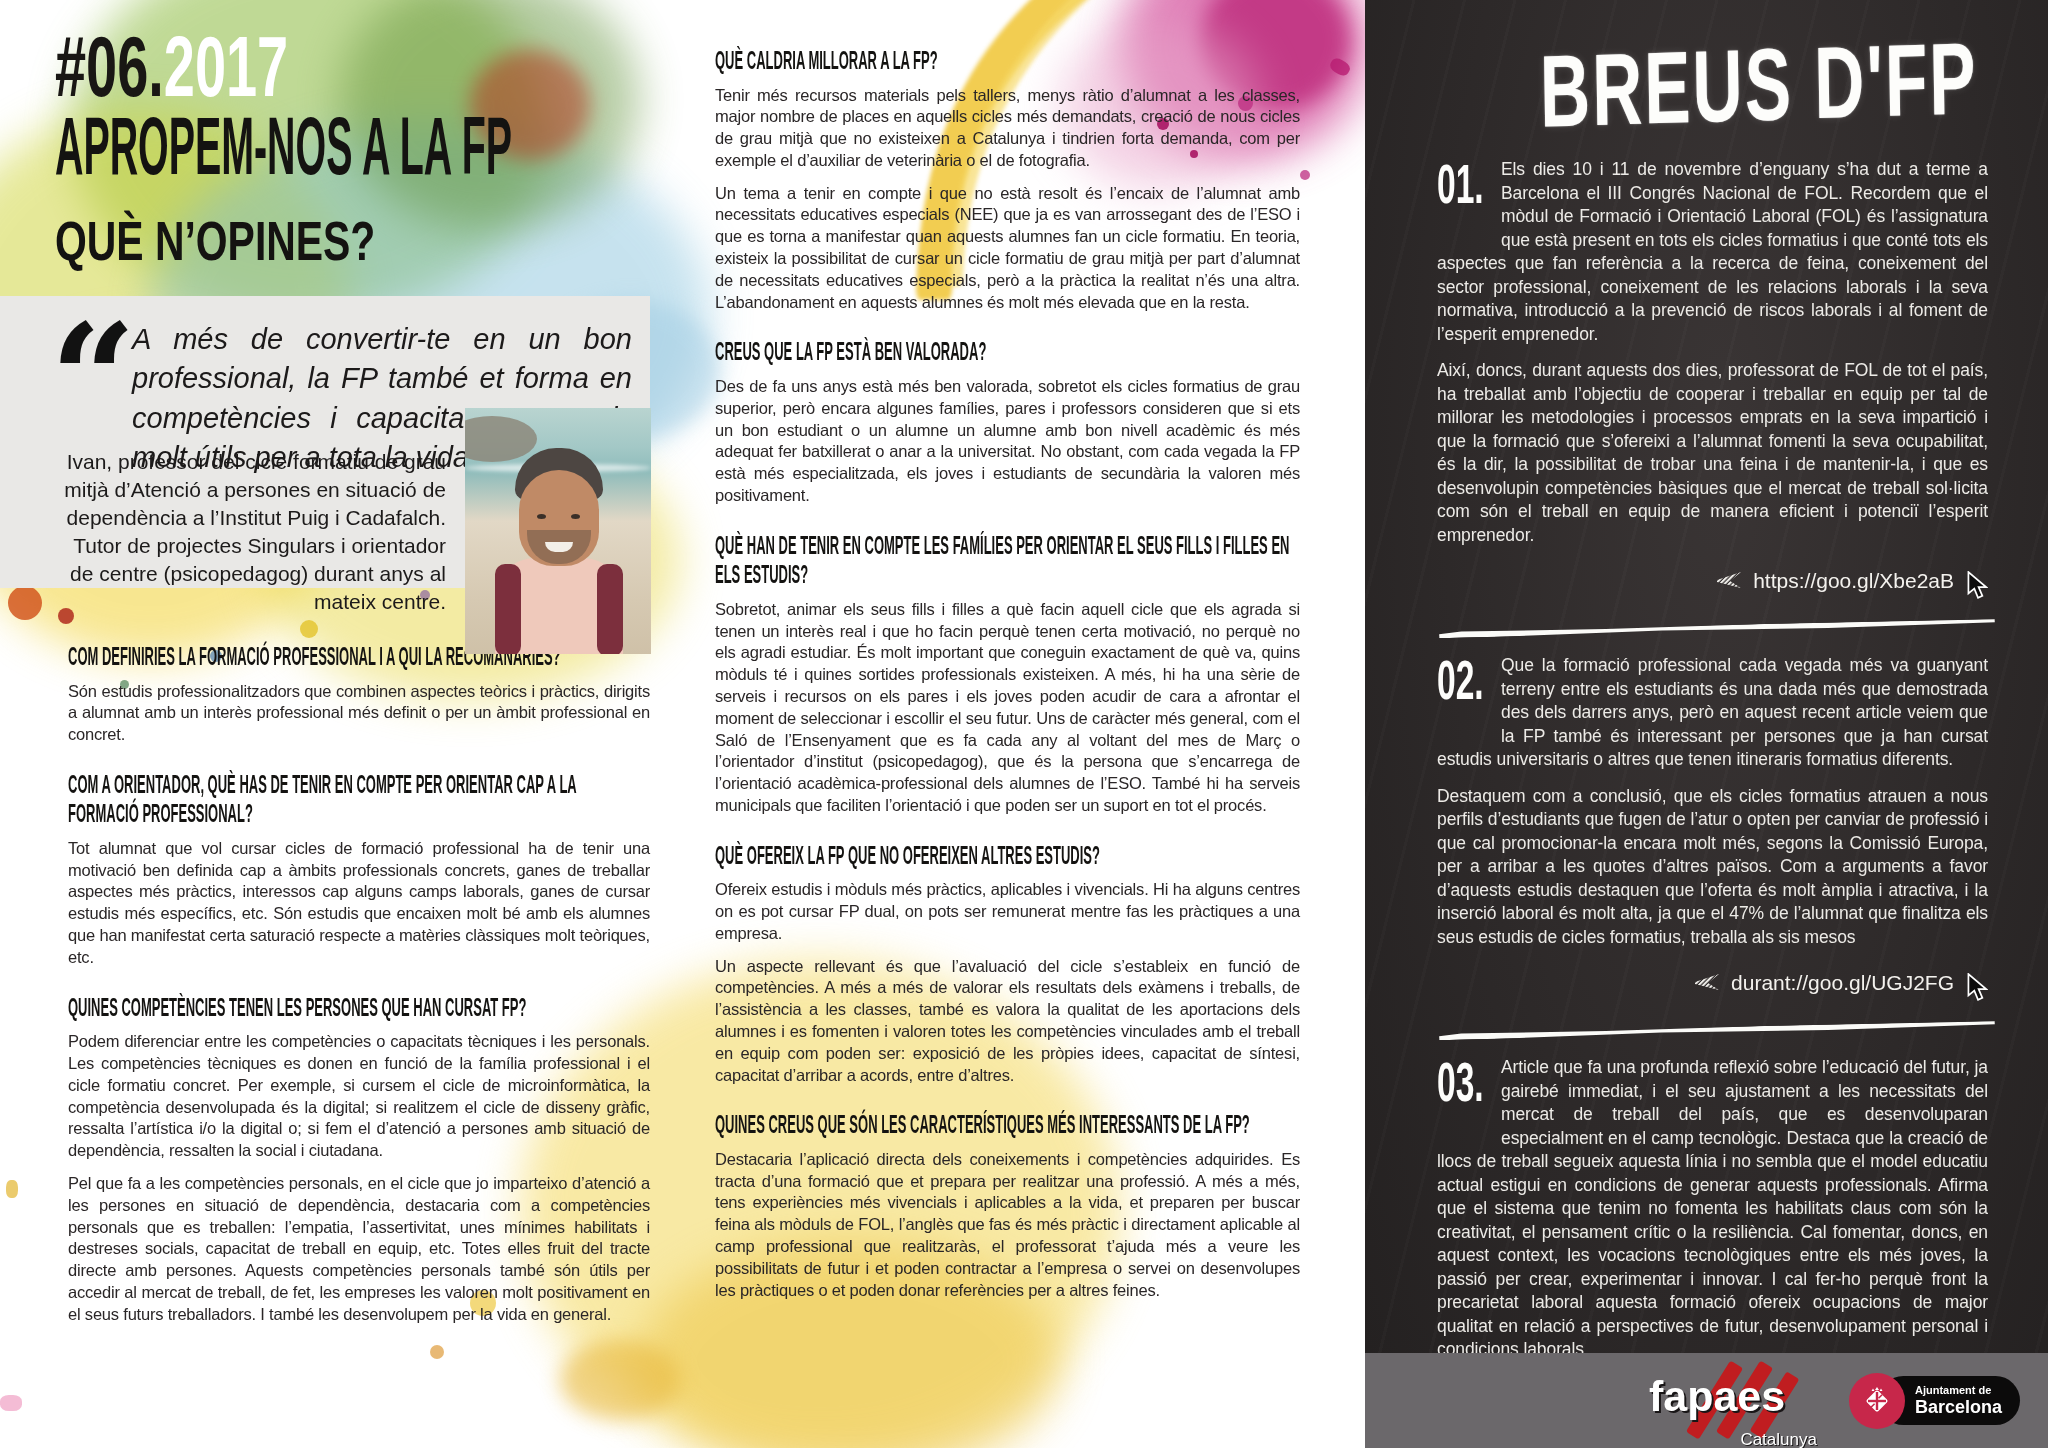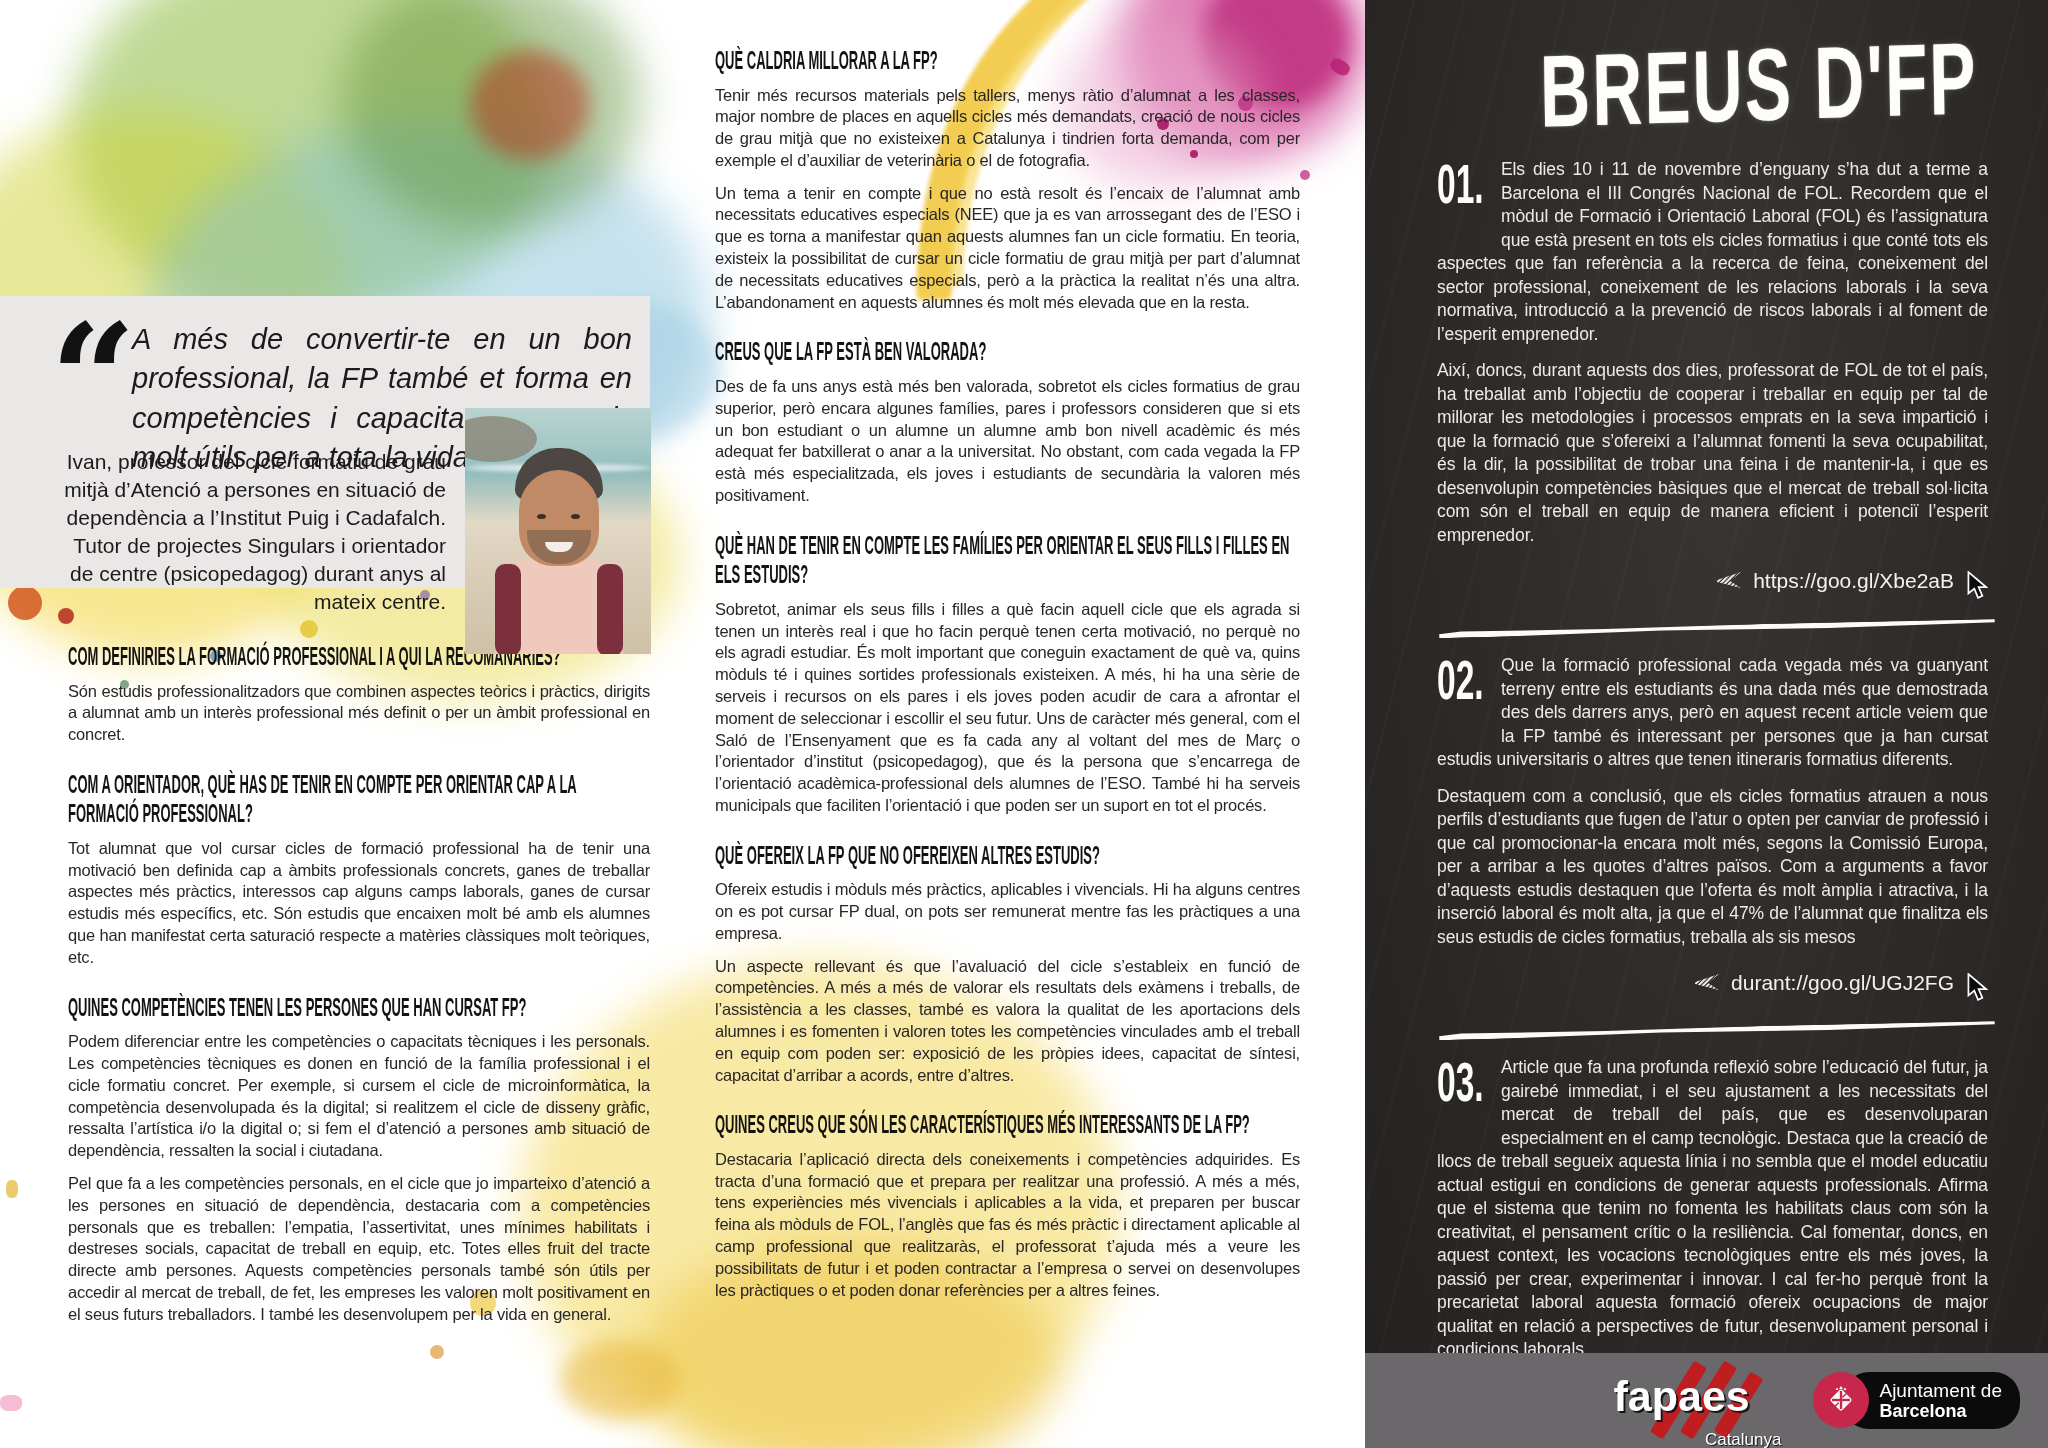--- a/index.html
+++ b/index.html
@@ -88,21 +88,21 @@
   .fapaes .stroke{position:absolute;top:-4px;width:15px;height:84px;background:#c01d20;transform:rotate(32deg);border-radius:3px;}
   .fapaes .s1{left:58px;} .fapaes .s2{left:88px;} .fapaes .s3{left:118px;top:8px;height:70px;}
   .fapaes-name{position:absolute;left:0;top:10px;font-size:43px;font-weight:700;color:#ffffff;letter-spacing:0;
     text-shadow:2px 2px 0 #181516;}
   .fapaes-sub{position:absolute;right:2px;top:68px;font-size:17px;color:#ffffff;text-shadow:1px 1px 0 #181516;}
   .ajbcn{display:flex;align-items:center;}
   .aj-circle{width:56px;height:56px;border-radius:50%;background:#c7274a;position:relative;z-index:2;
     display:flex;align-items:center;justify-content:center;}
   .aj-pill{background:#0c0b0b;border-radius:26px;padding:8px 18px 8px 36px;margin-left:-26px;z-index:1;
     display:flex;flex-direction:column;line-height:1.12;}
-  .aj1{font-size:19px;font-weight:400;color:#fff;}
+  .aj1{font-size:11px;font-weight:700;color:#fff;}
   .aj2{font-size:18px;font-weight:700;color:#fff;}
 
   .send{width:26px;height:18px;flex:0 0 auto;}
   .cursor{width:22px;height:30px;flex:0 0 auto;margin-left:2px;margin-top:10px;}
 
   .defs-hidden{position:absolute;width:0;height:0;overflow:hidden;}
 </style>
 </head>
 <body>
 
@@ -152,20 +152,27 @@
   <div>
     <div class="blob soft" style="left:520px;top:960px;width:600px;height:500px;background:#f6e07e;opacity:.7;"></div>
     <div class="blob soft" style="left:640px;top:1240px;width:420px;height:240px;background:#eec94f;opacity:.6;"></div>
     <div class="blob soft2" style="left:560px;top:1340px;width:120px;height:80px;background:#e8b93e;opacity:.6;"></div>
     <div class="dot" style="left:470px;top:1290px;width:26px;height:26px;background:#f0cf5a;opacity:.8;"></div>
     <div class="dot" style="left:430px;top:1345px;width:14px;height:14px;background:#de9b3a;opacity:.7;"></div>
     <div class="dot" style="left:6px;top:1180px;width:12px;height:18px;background:#e2b52f;opacity:.7;border-radius:40%;"></div>
     <div class="dot" style="left:0px;top:1395px;width:22px;height:16px;background:#ef9fc3;opacity:.7;border-radius:40%;"></div>
   </div>
 
+  <header class="masthead">
+    <div class="issue">
+      <span class="inner"><span class="k">#06.</span><span class="w">2017</span></span>
+    </div>
+    <h1 class="title"><span class="inner">APROPEM-NOS A LA FP</span></h1>
+    <h2 class="subtitle"><span class="inner">QUÈ N’OPINES?</span></h2>
+  </header>
 
   <section class="quote">
     <span class="qmark">“</span>
     <p class="qtext">A més de convertir-te en un bon professional, la FP també et forma en competències i capacitats personals molt útils per a tota la vida.</p>
     <p class="qattr">Ivan, professor del cicle formatiu de grau mitjà d’Atenció a persones en situació de dependència a l’Institut Puig i Cadafalch. Tutor de projectes Singulars i orientador de centre (psicopedagog) durant anys al mateix centre.</p>
   </section>
 
   <div class="photo">
     <div class="rocks"></div>
     <div class="wave"></div>

